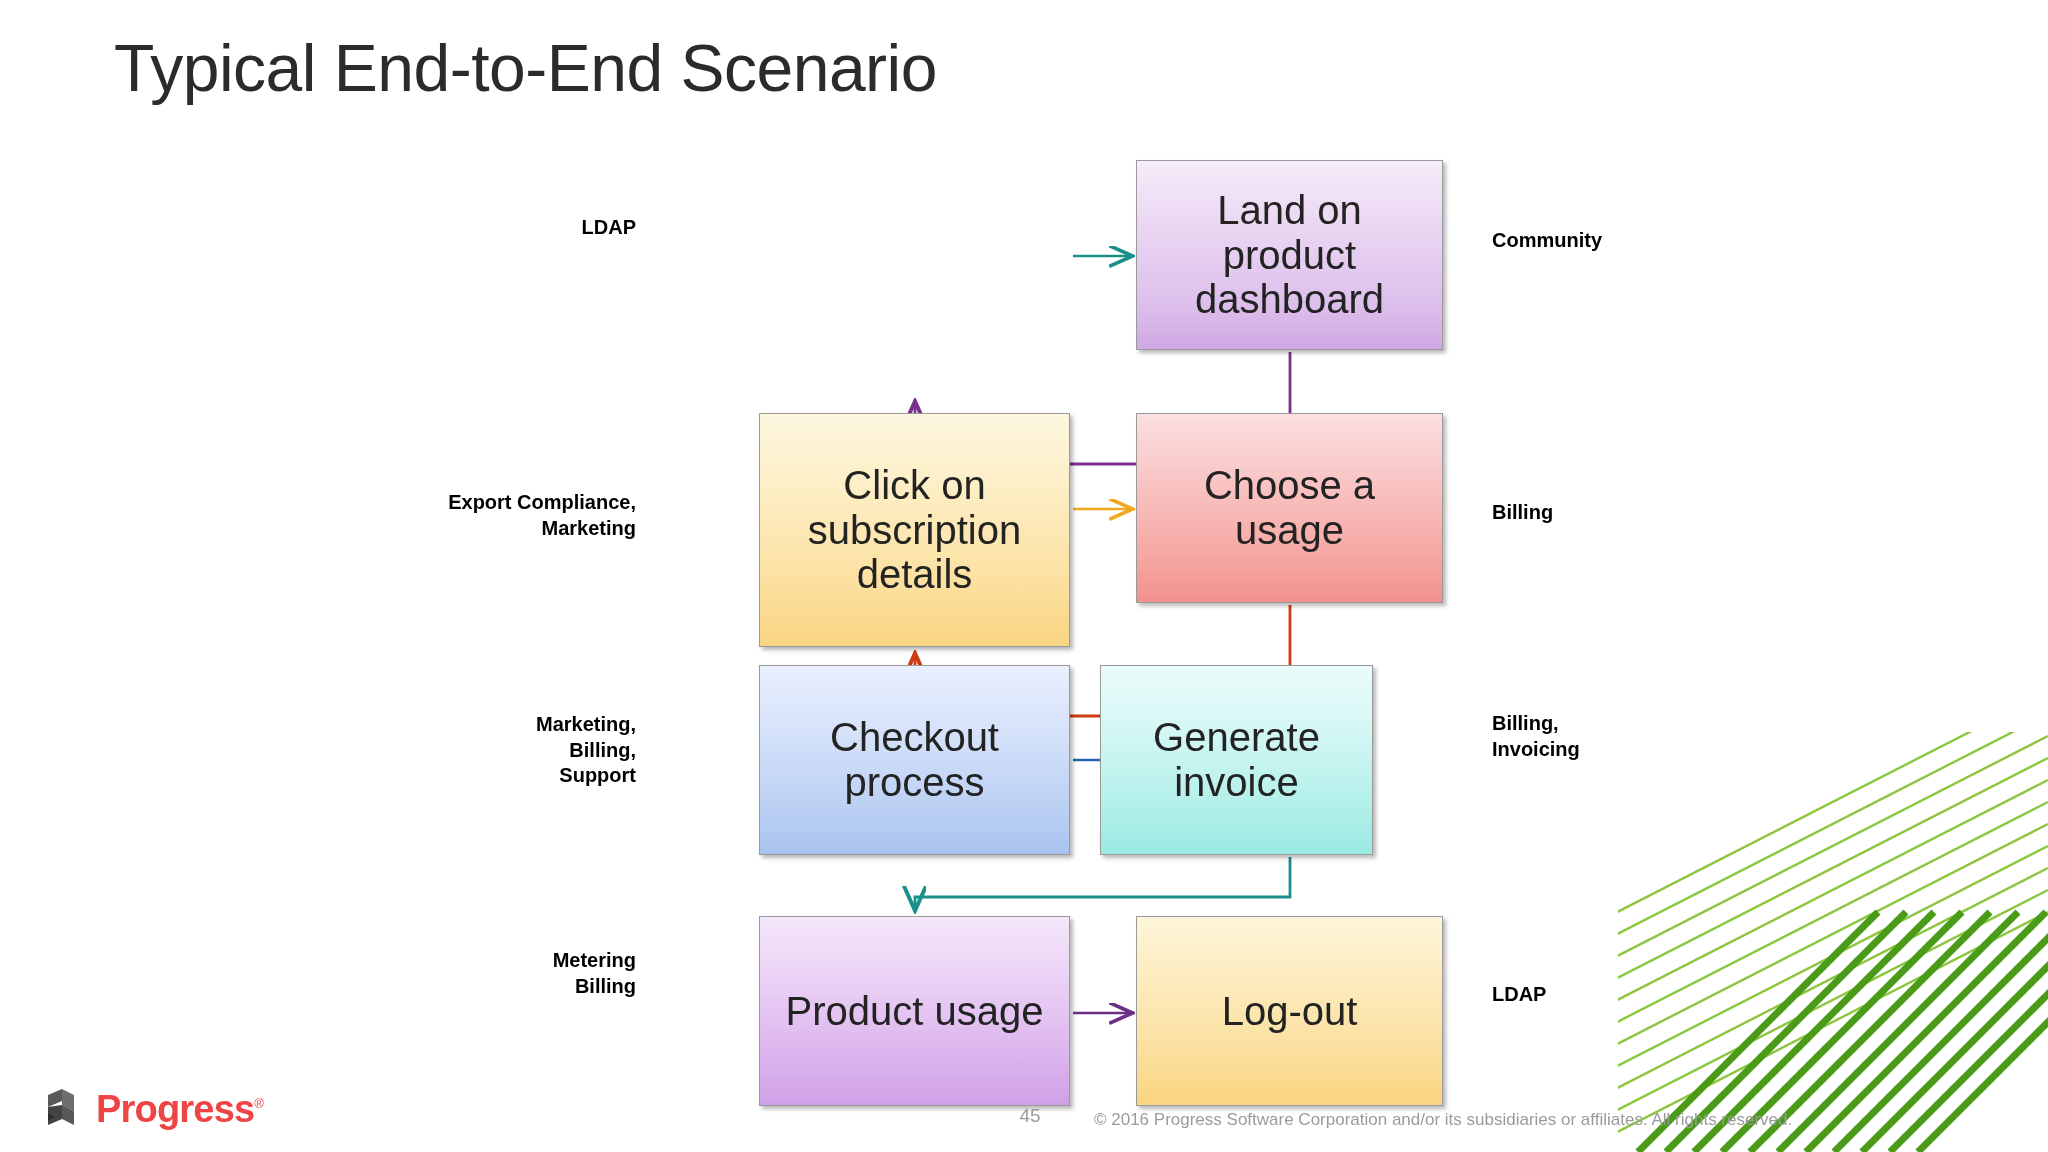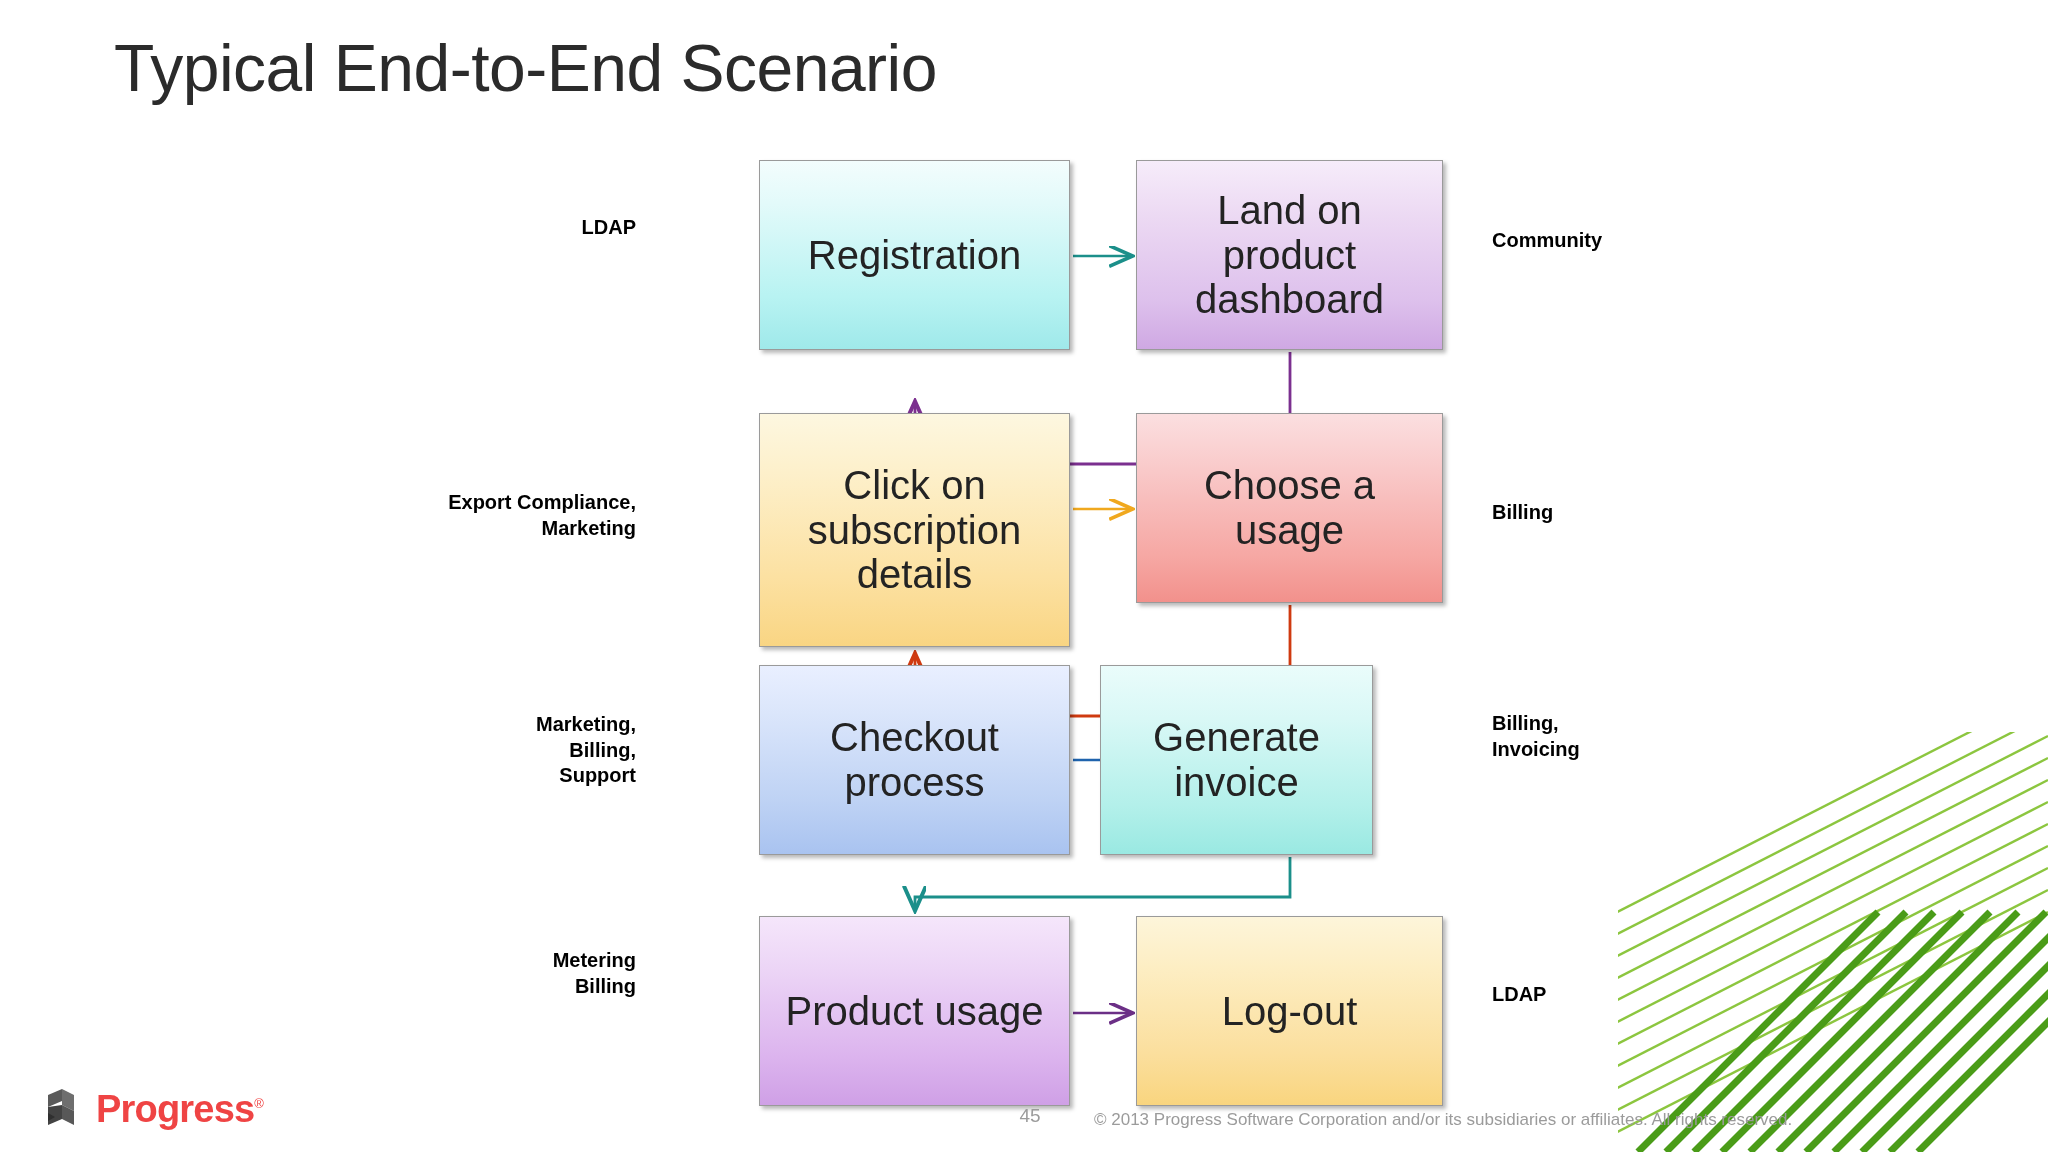--- a/index.html
+++ b/index.html
@@ -195,23 +195,20 @@
 
     <path d="M1290,605 L1290,716 L915,716 L915,656" fill="none" stroke="#cf3a10" stroke-width="2.8" marker-end="url(#ah-red)"></path>
 
     <line x1="1073" y1="760" x2="1130" y2="760" stroke="#1f63ad" stroke-width="2.6" marker-end="url(#ah-blue)"></line>
 
     <path d="M1290,857 L1290,897 L915,897 L915,908" fill="none" stroke="#1b8f8a" stroke-width="2.8" marker-end="url(#ah-teal)"></path>
 
     <line x1="1073" y1="1013" x2="1130" y2="1013" stroke="#6b2f86" stroke-width="2.6" marker-end="url(#ah-violet)"></line>
   </svg>
 
-  <div class="node node-registration">
-    <span class="node-label">Registration</span>
-  </div>
   <div class="node node-dashboard">
     <span class="node-label">Land on product dashboard</span>
   </div>
   <div class="node node-subscription">
     <span class="node-label">Click on subscription details</span>
   </div>
   <div class="node node-plan">
     <span class="node-label">Choose a usage</span>
   </div>
   <div class="node node-checkout">
@@ -268,21 +265,21 @@
       <path d="M188,420 L428,180"></path>
       <path d="M216,420 L456,180"></path>
       <path d="M244,420 L484,180"></path>
       <path d="M272,420 L512,180"></path>
       <path d="M300,420 L540,180"></path>
     </g>
   </svg>
 </div>
 
 <div class="page-number">45</div>
-<div class="copyright">© 2013 Progress Software Corporation and/or its subsidiaries or affiliates. All rights reserved.</div>
+<div class="copyright">© 2016 Progress Software Corporation and/or its subsidiaries or affiliates. All rights reserved.</div>
 
 <div class="logo">
   <span>
     <svg width="44" height="44" viewBox="0 0 44 44">
       <polygon points="6,10 20,4 20,16 6,22" fill="#5a5a5a"></polygon>
       <polygon points="20,4 32,10 32,26 20,20" fill="#6e6e6e"></polygon>
       <polygon points="6,22 20,20 20,34 6,40" fill="#434343"></polygon>
       <polygon points="20,20 32,26 32,40 20,34" fill="#585858"></polygon>
       <polygon points="6,28 13,32 6,36" fill="#2f2f2f"></polygon>
     </svg>

